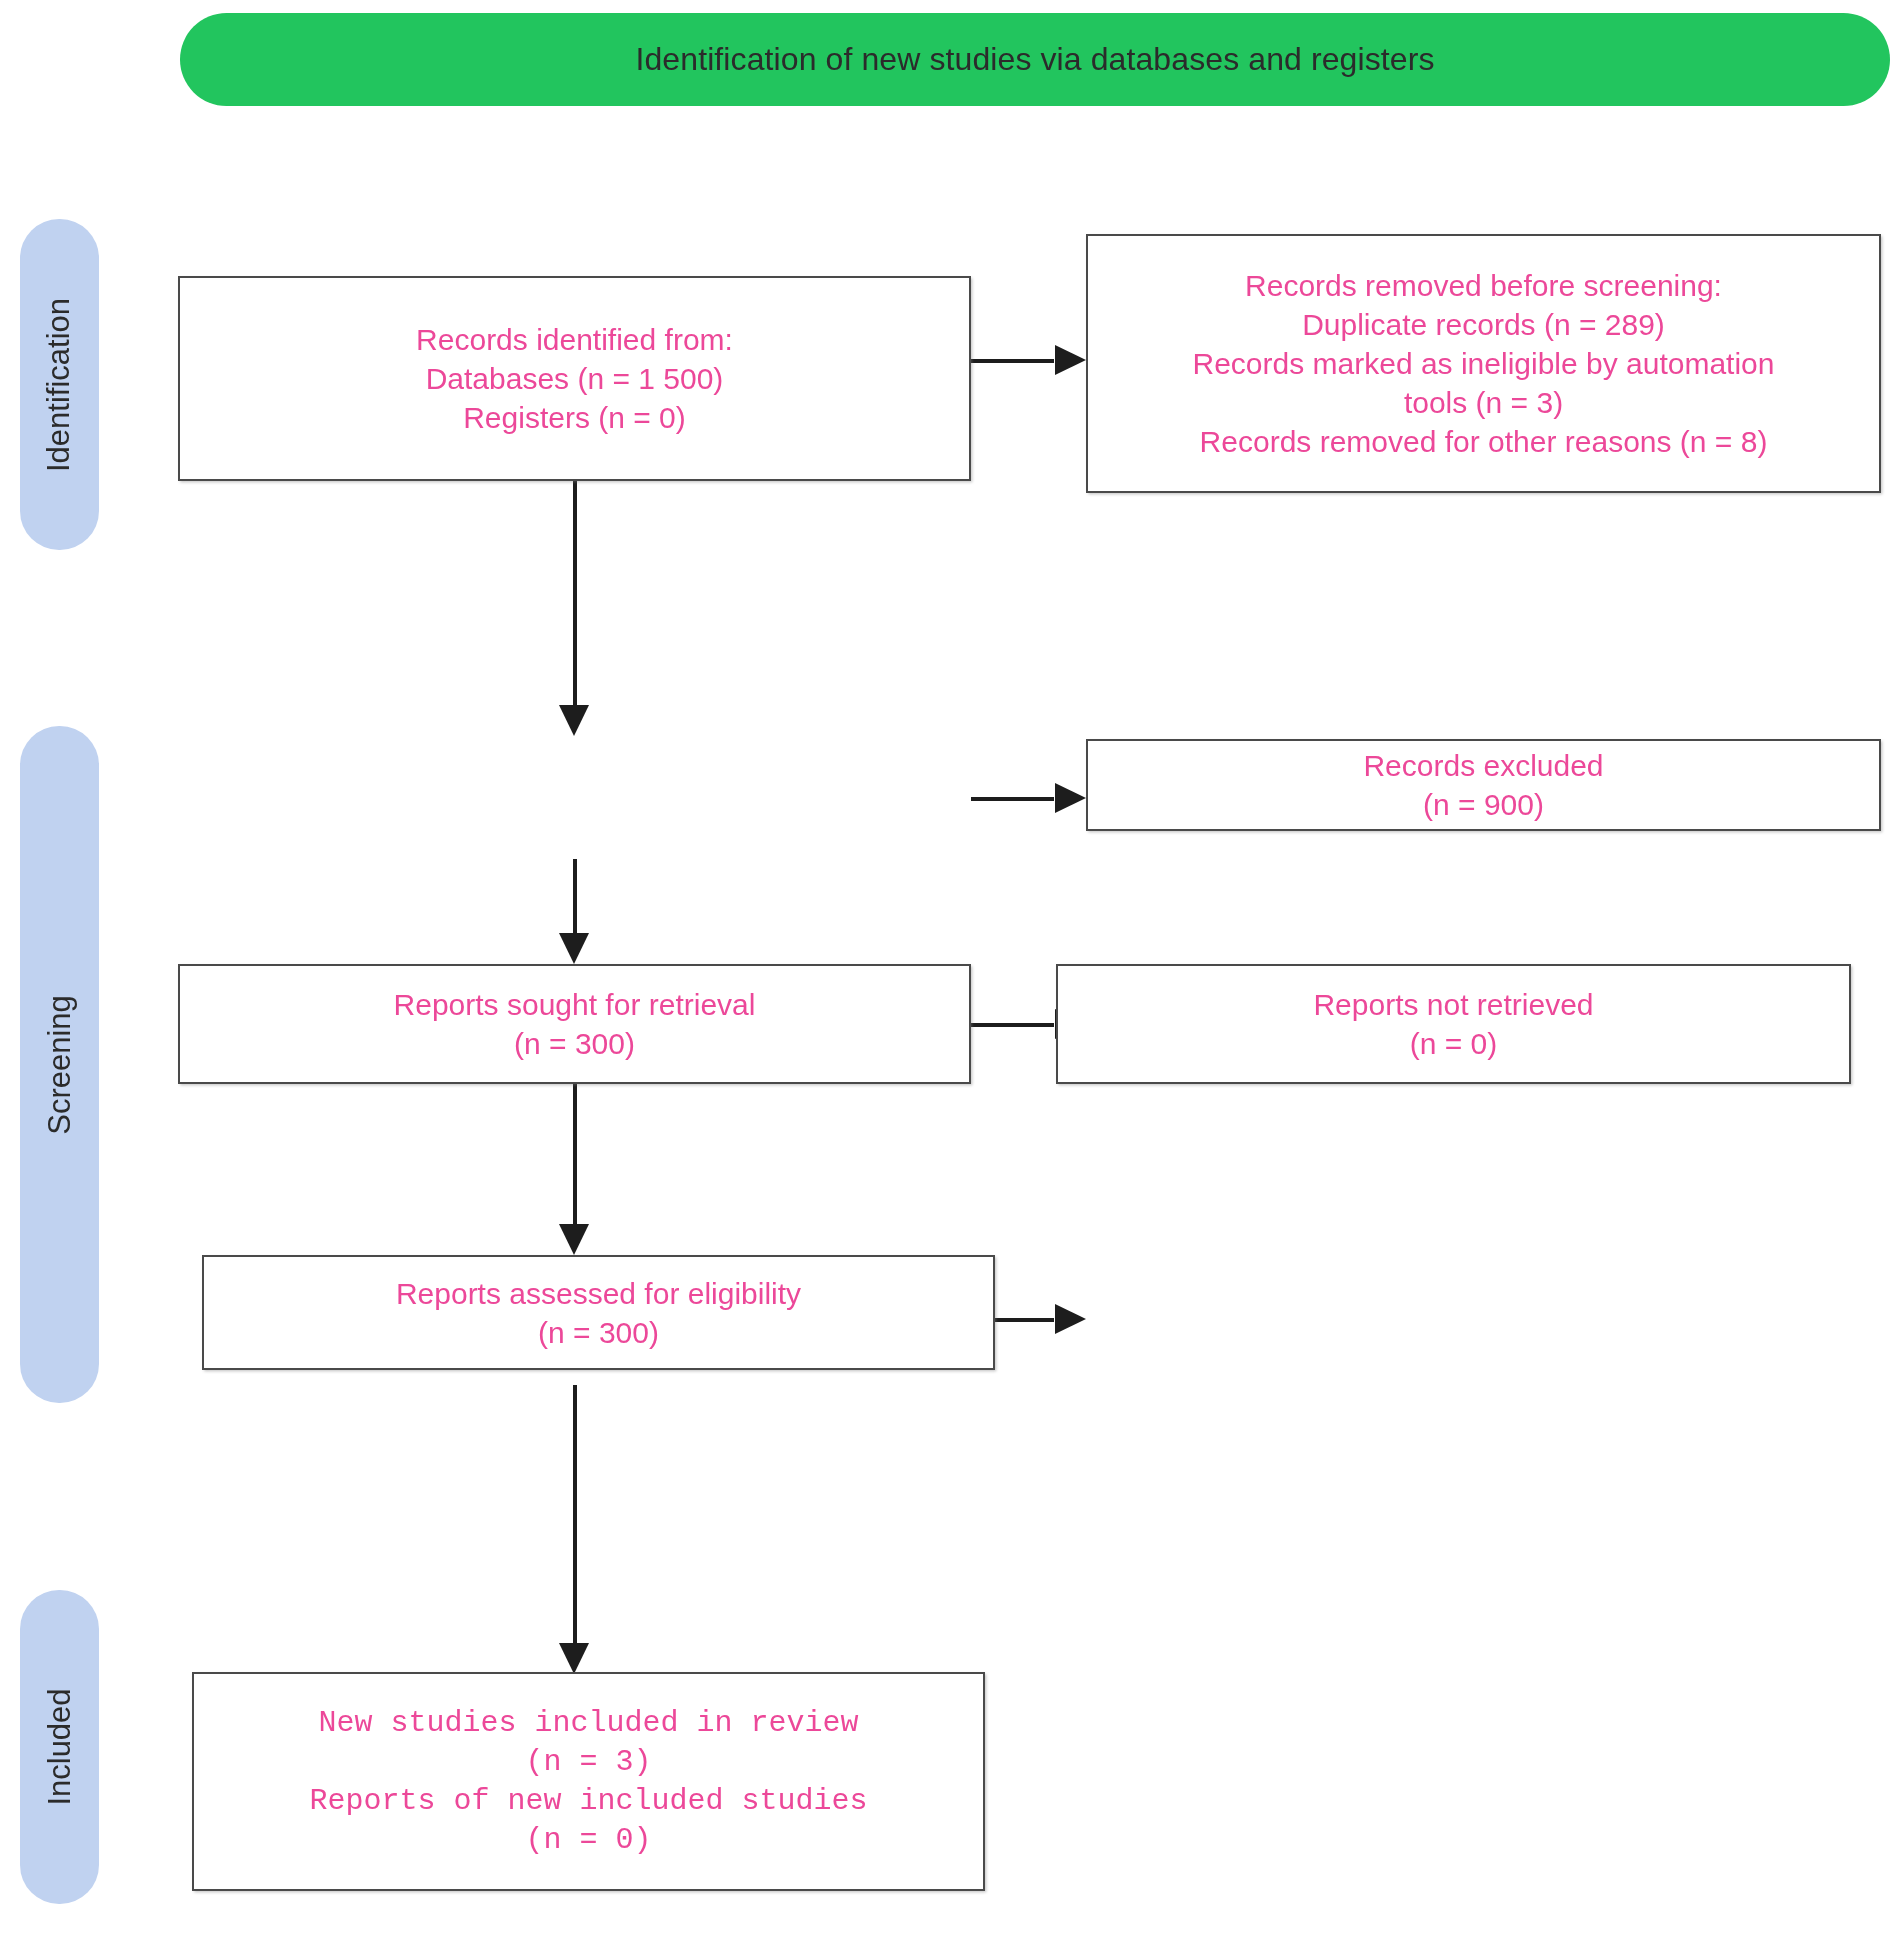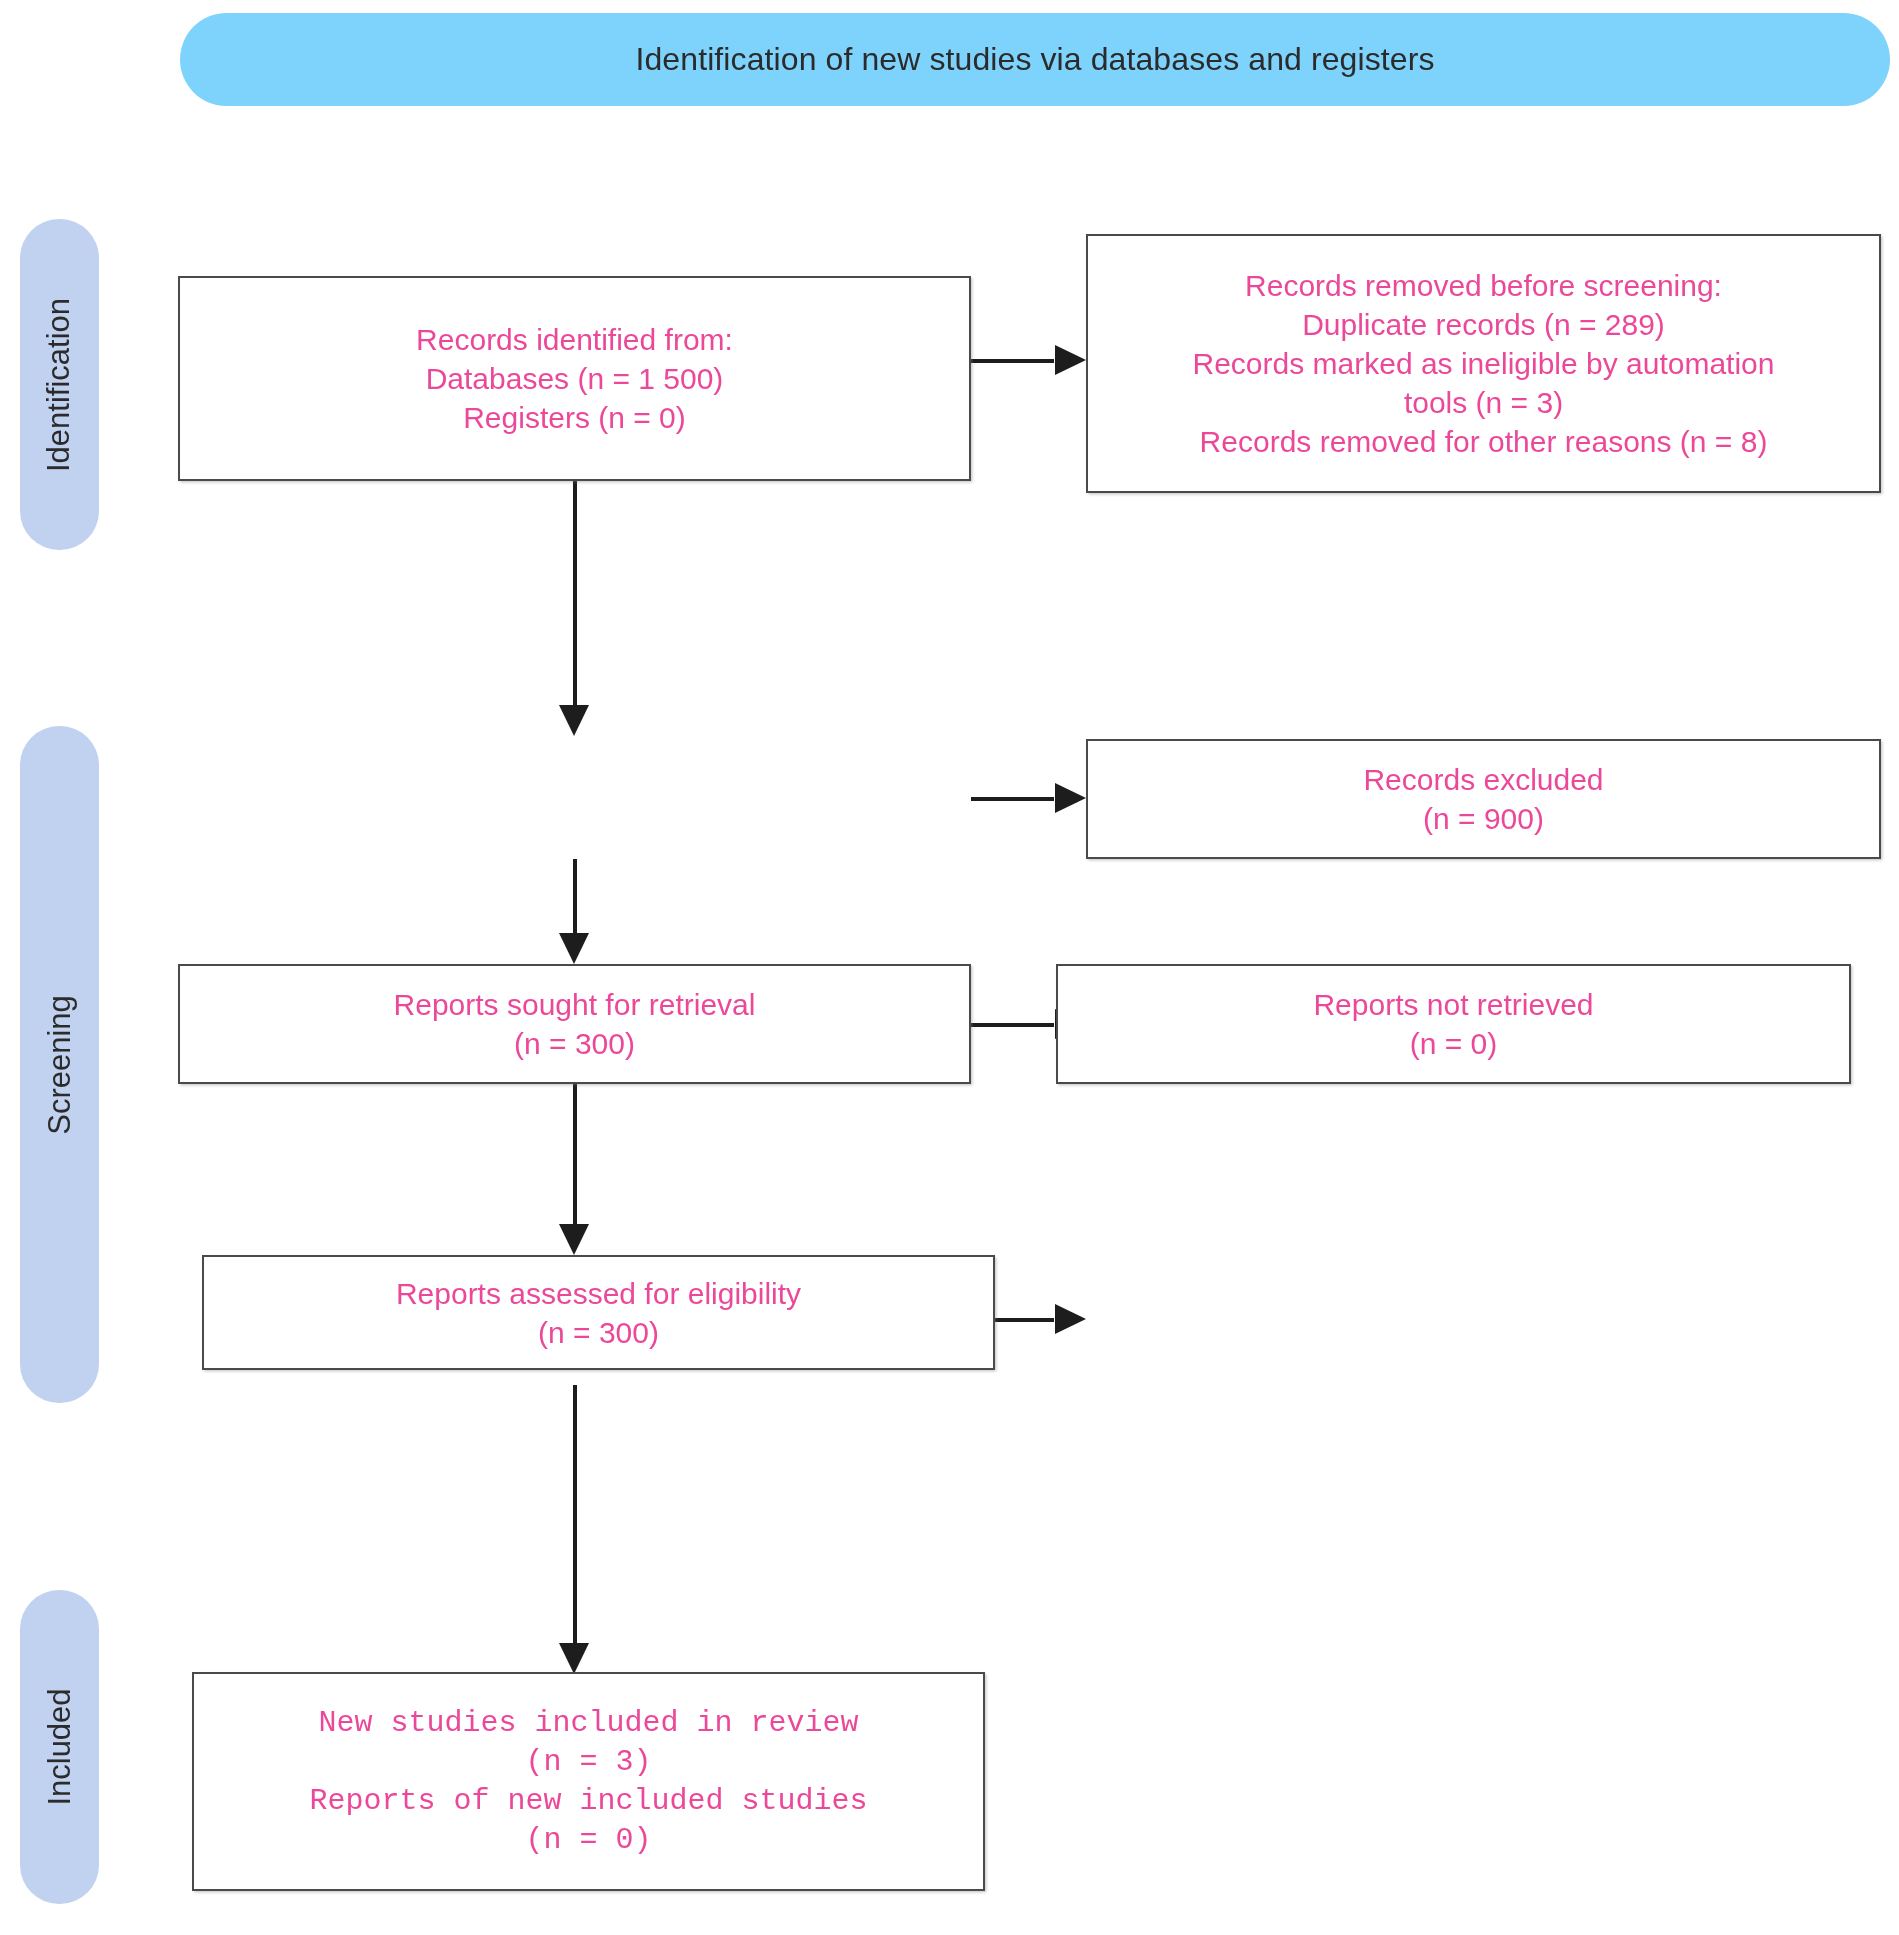--- a/index.html
+++ b/index.html
@@ -19,21 +19,21 @@
     overflow: hidden;
   }
 
   
   .banner {
     position: absolute;
     left: 180px;
     top: 12.7px;
     width: 1710px;
     height: 93px;
-    background: #7dd3fc;
+    background: #22c55e;
     border-radius: 47px;
     display: flex;
     align-items: center;
     justify-content: center;
   }
   .banner-text {
     font-size: 32px;
     color: #2b2b2b;
     letter-spacing: 0.1px;
     text-align: center;
@@ -82,21 +82,21 @@
 
   
   #box-identified   { left: 178px; top: 276px;  width: 793px; height: 205px; }
   #box-screened     { left: 178px; top: 739px; width: 793px; height: 120px; }
   #box-sought       { left: 178px; top: 964px; width: 793px; height: 120px; }
   #box-assessed     { left: 178px; top: 1255px; width: 793px; height: 115px; margin-left: 24px; }
   #box-included     { left: 192px; top: 1672px; width: 793px; height: 219px; font-family: Liberation Mono, monospace; }
 
   
   #box-removed      { left: 1086px; top: 234px;  width: 795px; height: 259px; }
-  #box-excluded-rec { left: 1086px; top: 739px; width: 795px; height: 120px; }
+  #box-excluded-rec { left: 1086px; top: 739px; width: 795px; height: 92px; }
   #box-notretrieved { left: 1056px; top: 964px; width: 795px; height: 120px; }
   #box-excluded-rep { left: 1086px; top: 1205px; width: 795px; height: 226px; }
 
   
   .conn {
     position: absolute;
     background: #1d1d1d;
   }
   .v-line { width: 3.5px; }
   .h-line { height: 3.5px; }

